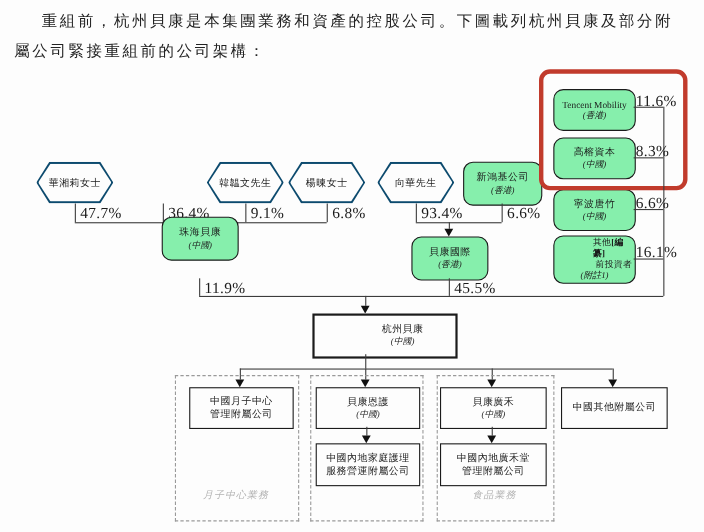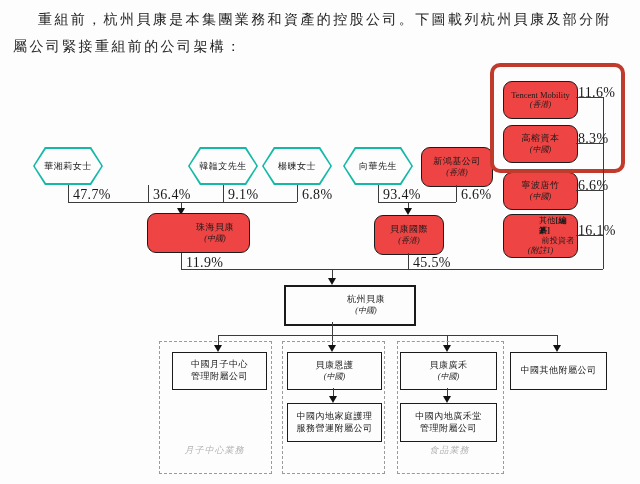--- a/index.html
+++ b/index.html
@@ -1,24 +1,24 @@
 <!DOCTYPE html>
 <html><head>
 <meta charset="utf-8">
 <style>
   html,body{margin:0;padding:0;}
   body{width:640px;height:484px;background:#fdfdfd;font-family:"Liberation Serif","DejaVu Serif",serif;color:#1a1a1a;}
   #stage{position:relative;width:640px;height:484px;overflow:hidden;background:#fdfdfd;}
   .abs{position:absolute;}
   .intro{font-size:14px;letter-spacing:2.4px;white-space:nowrap;color:#222;}
   
-  .hex{position:absolute;height:38px;background:#14b8a6;clip-path:polygon(17% 0,83% 0,100% 50%,83% 100%,17% 100%,0 50%);display:flex;align-items:center;justify-content:center;}
+  .hex{position:absolute;height:38px;background:#0c4a6e;clip-path:polygon(17% 0,83% 0,100% 50%,83% 100%,17% 100%,0 50%);display:flex;align-items:center;justify-content:center;}
   .hex-in{width:calc(100% - 3.4px);height:calc(100% - 3.4px);background:#fdfdfd;clip-path:polygon(17% 0,83% 0,100% 50%,83% 100%,17% 100%,0 50%);display:flex;align-items:center;justify-content:center;font-size:9px;letter-spacing:.5px;}
   
-  .rbox{position:absolute;border:1.6px solid #1b1b1b;border-radius:9px;background:#ef4444;display:flex;flex-direction:column;align-items:center;justify-content:center;line-height:1.25;}
+  .rbox{position:absolute;border:1.6px solid #1b1b1b;border-radius:9px;background:#86efac;display:flex;flex-direction:column;align-items:center;justify-content:center;line-height:1.25;}
   .sbox{position:absolute;border:1.6px solid #1b1b1b;background:#fdfdfd;display:flex;flex-direction:column;align-items:center;justify-content:center;line-height:1.3;}
   .name{font-size:9px;letter-spacing:.5px;}
   .name-en{font-size:8.5px;letter-spacing:0;}
   .region{font-size:8px;font-style:italic;}
   .small{font-size:8px;letter-spacing:.3px;margin-left:35px;}
   
   .hline{position:absolute;height:1px;background:#3c3c3c;}
   .vline{position:absolute;width:1px;background:#3c3c3c;}
   .arr{position:absolute;width:0;height:0;border-left:4.5px solid transparent;border-right:4.5px solid transparent;border-top:7px solid #111;}
   .pct{position:absolute;font-size:14px;letter-spacing:.3px;color:#1a1a1a;white-space:nowrap;}
@@ -106,21 +106,21 @@
   <div class="pct" style="left:302px;top:187px;">6.8%</div>
 
   <div class="vline" style="left:378px;top:185px;height:17px;"></div>
   <div class="vline" style="left:456px;top:185px;height:17px;"></div>
   <div class="hline" style="left:378px;top:202px;width:78px;"></div>
   <div class="vline" style="left:408px;top:202px;height:6px;"></div>
   <div class="arr" style="left:404px;top:208px;"></div>
   <div class="pct" style="left:383px;top:187px;">93.4%</div>
   <div class="pct" style="left:461px;top:187px;">6.6%</div>
 
-  <div class="rbox" style="left:147px;top:213px;width:68px;height:38px;padding-left:33px;">
+  <div class="rbox" style="left:147px;top:197px;width:68px;height:38px;">
     <span class="name">珠海貝康</span>
     <span class="region">(中國)</span>
   </div>
   <div class="rbox" style="left:374px;top:215px;width:68px;height:38px;">
     <span class="name">貝康國際</span>
     <span class="region">(香港)</span>
   </div>
 
   <div class="vline" style="left:181px;top:253px;height:16px;"></div>
   <div class="vline" style="left:408px;top:253px;height:16px;"></div>

